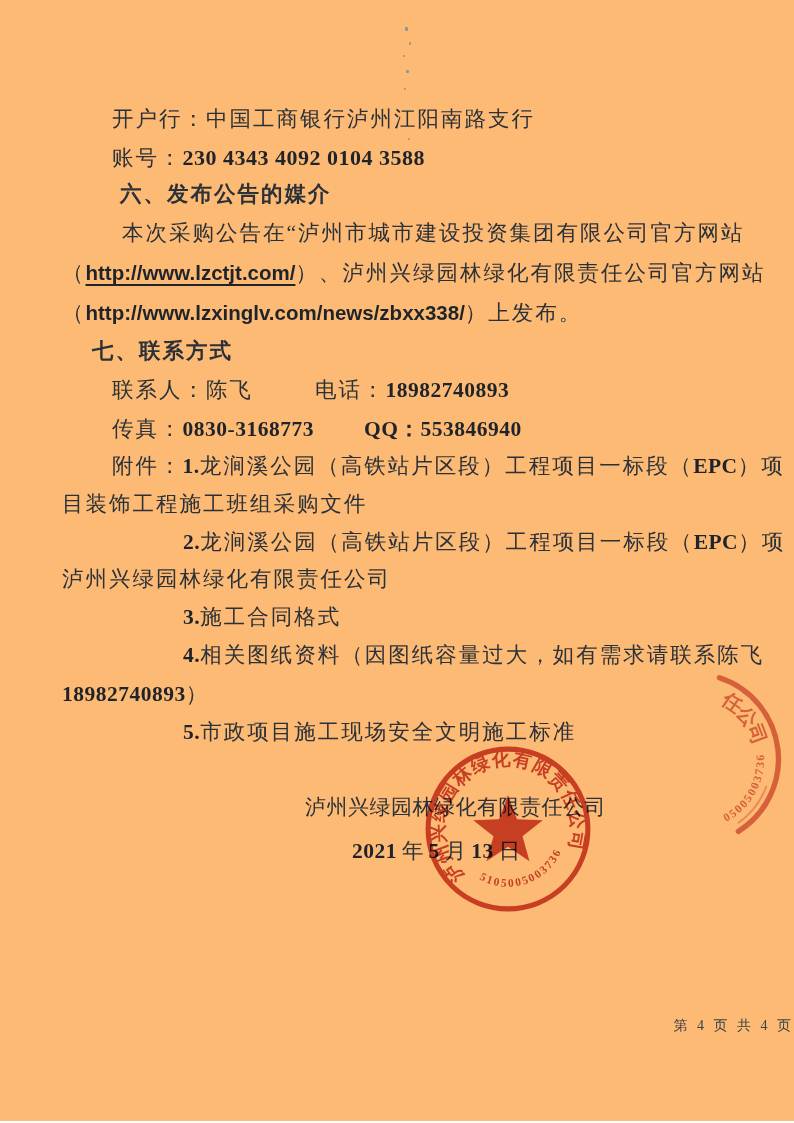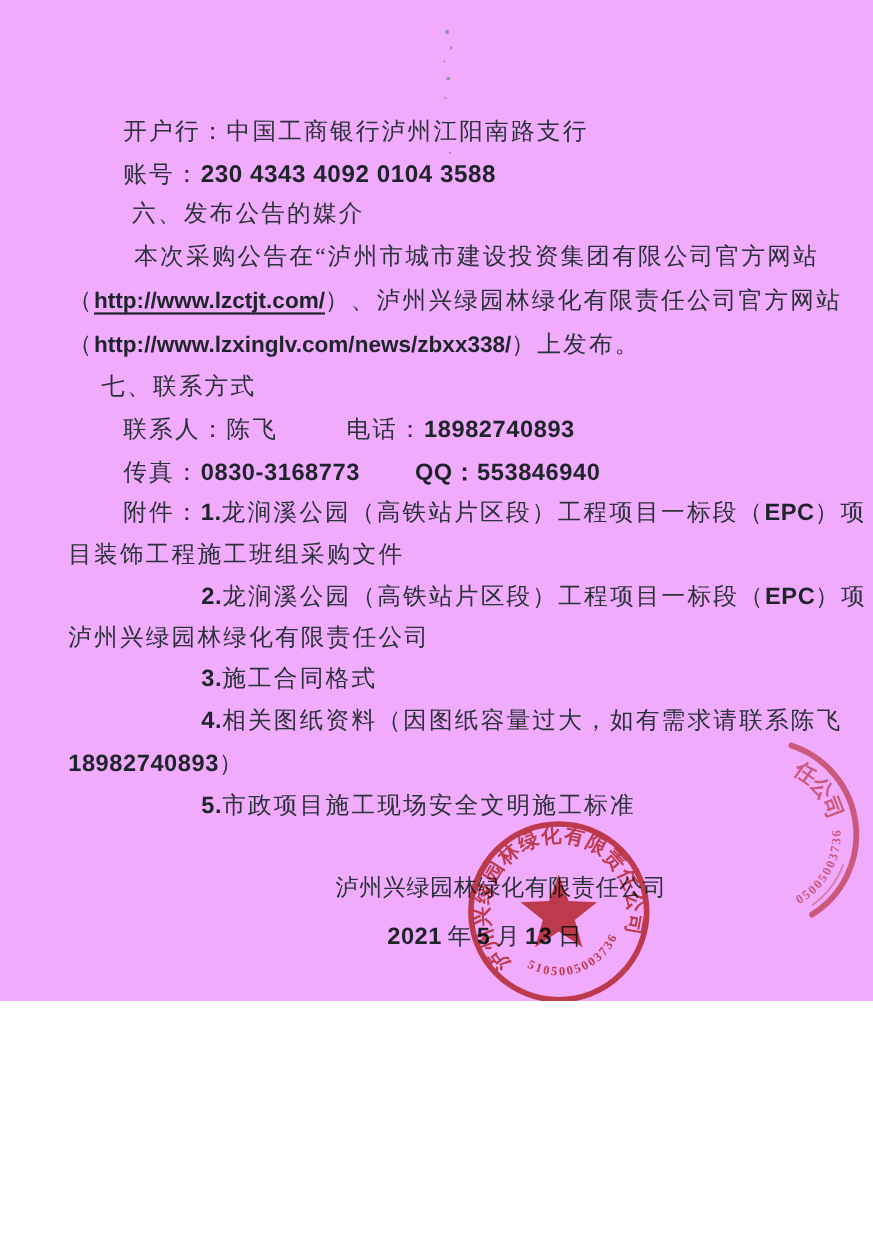--- a/index.html
+++ b/index.html
@@ -1,33 +1,33 @@
 <!DOCTYPE html>
 <html><head>
 <meta charset="utf-8">
 <style>
   html,body{margin:0;padding:0;}
   .page{
     position:relative;
-    width:794px;height:910px;
-    background:#f0abfc;
+    width:794px;height:1121px;
+    background:#fdba74;
     overflow:hidden;
     font-family:"Liberation Serif","DejaVu Serif",serif;
     color:#2b3138;
   }
   .line{
     position:absolute;
     white-space:nowrap;
     font-size:21.5px;
     letter-spacing:2px;
     line-height:30px;
   }
-  .bold{font-weight:400;}
+  .bold{font-weight:700;}
   .num{
-    font-family:Liberation Sans, sans-serif;
+    font-family:Liberation Serif, serif;
     font-weight:700;
     letter-spacing:.5px;
     color:#1e242a;
     margin-top:24px;
   }
   .url{
     font-family:"Liberation Sans","DejaVu Sans",sans-serif;
     font-weight:700;
     letter-spacing:0;
     font-size:20.5px;

